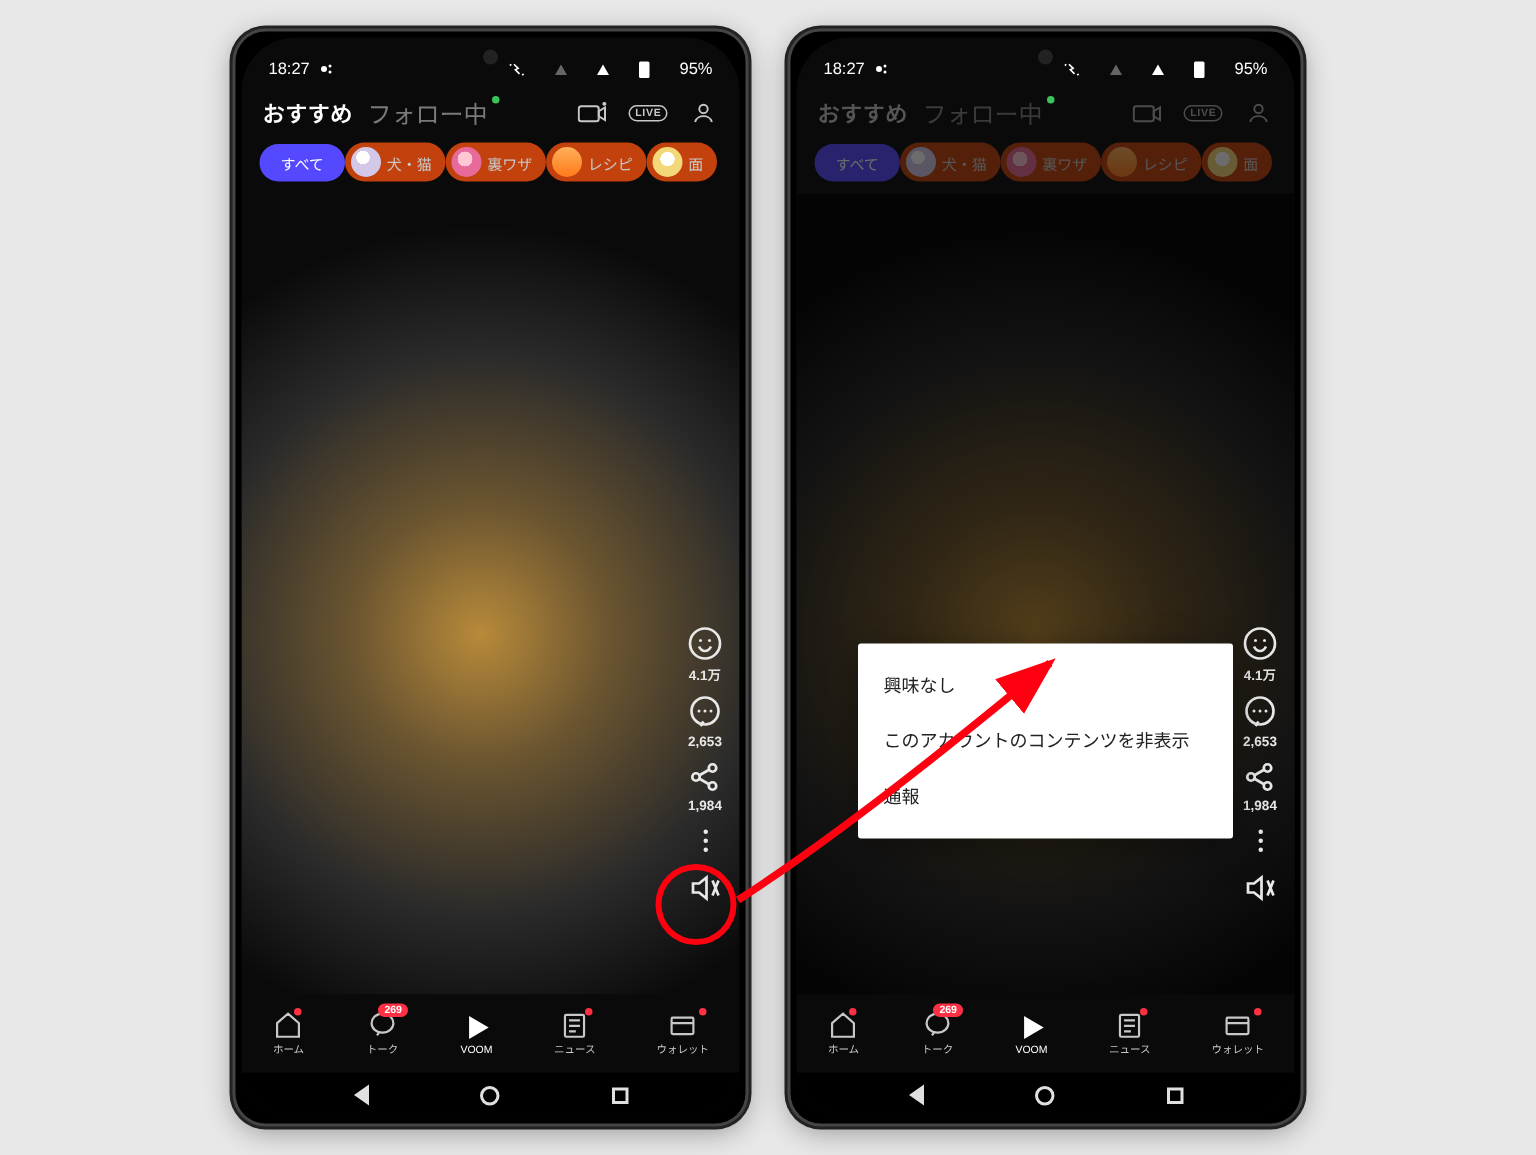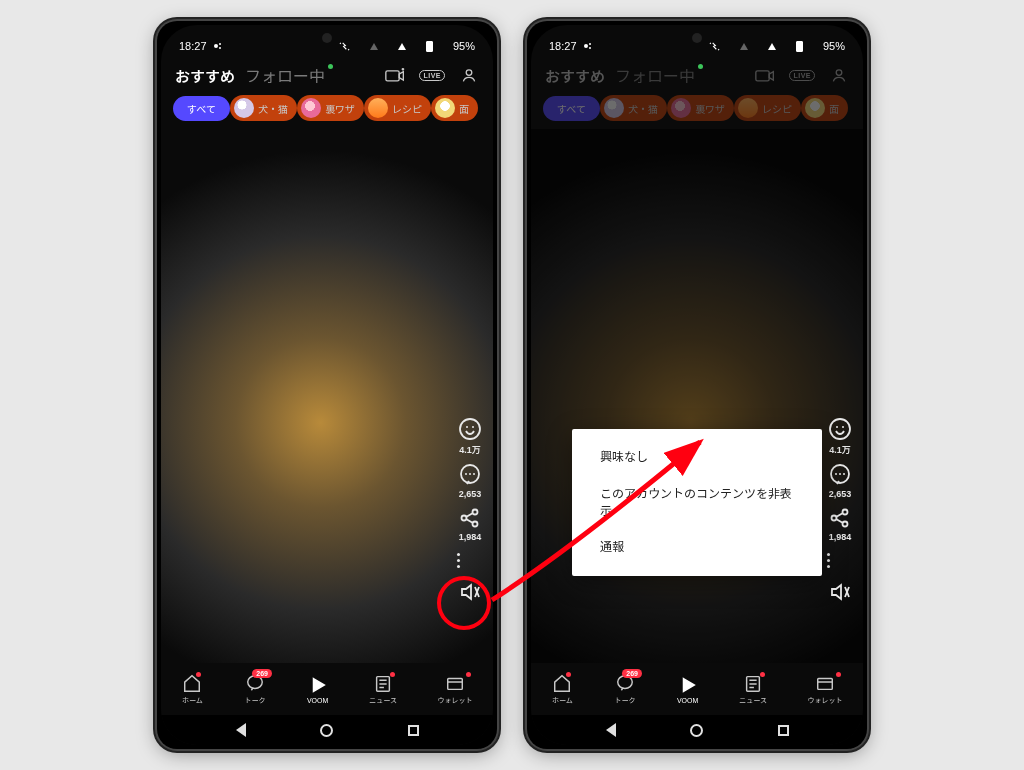--- a/index.html
+++ b/index.html
@@ -33,31 +33,31 @@
   .pill{display:flex;align-items:center;gap:4px;background:#c2410c;border-radius:16px;padding:3px 9px 3px 4px;color:#c8c8c8;font-size:10px;flex-shrink:0;white-space:nowrap;}
   .pill.active{background:#5549ff;color:#fff;padding:5px 14px;}
   .pill .av{width:20px;height:20px;border-radius:50%;}
   .av1{background:radial-gradient(circle at 40% 35%, #fff 25%, #d4c8e8 26%);}
   .av2{background:radial-gradient(circle at 45% 40%, #ffc8d4 30%, #e86a9a 31%);}
   .av3{background:linear-gradient(#ffb05a,#ff7a1a);}
   .av4{background:radial-gradient(circle at 50% 40%, #fff 30%, #f2d878 31%);}
   
   .feed{flex:1;position:relative;background:
     radial-gradient(circle at 48% 55%, #b88a3a 0%, #6b5530 25%, #2a2a2a 55%, #0a0a0a 80%);}
-  .actions{position:absolute;right:10px;bottom:58px;display:flex;flex-direction:column;gap:6px;color:#e8e8e8;}
+  .actions{position:absolute;right:10px;bottom:58px;display:flex;flex-direction:column;align-items:center;gap:6px;color:#e8e8e8;}
   .actions .grp{display:flex;flex-direction:column;align-items:center;gap:1px;}
   .actions .ic{width:26px;height:26px;display:flex;align-items:center;justify-content:center;}
   .actions .ic svg{width:24px;height:24px;fill:none;stroke:#e8e8e8;stroke-width:1.8;}
   .actions .cnt{font-size:9px;font-weight:600;}
   .dots{display:flex;flex-direction:column;gap:3px;padding:5px 0;}
   .dots span{width:3px;height:3px;border-radius:50%;background:#e8e8e8;}
   
   .dim-overlay{position:absolute;inset:0;background:rgba(0,0,0,.55);z-index:20;}
   
-  .popup{position:absolute;left:50%;top:300px;transform:translateX(-50%);width:250px;background:#fff;border-radius:2px;z-index:30;padding:10px 12px;box-shadow:0 6px 24px rgba(0,0,0,.4);}
+  .popup{position:absolute;left:50%;top:300px;transform:translateX(-50%);width:250px;background:#fff;border-radius:2px;z-index:30;padding:10px 1px;box-shadow:0 6px 24px rgba(0,0,0,.4);}
   .popup .item{padding:10px 16px;font-size:12px;color:#222;line-height:1.4;}
   
   .nav{height:52px;background:#0a0a0a;display:flex;align-items:center;justify-content:space-around;position:relative;z-index:30;}
   .nav .ni{display:flex;flex-direction:column;align-items:center;gap:2px;color:#c8c8c8;font-size:7px;position:relative;}
   .nav .ni.active{color:#fff;}
   .nav .ni .nic{width:22px;height:20px;display:flex;align-items:center;justify-content:center;}
   .nav .ni .nic svg{width:20px;height:20px;fill:none;stroke:#c8c8c8;stroke-width:1.6;}
   .nav .ni.active .nic svg{fill:#fff;stroke:#fff;}
   .reddot{position:absolute;top:-1px;right:2px;width:5px;height:5px;border-radius:50%;background:#ff3044;}
   .badge{position:absolute;top:-4px;right:-6px;background:#ff3044;color:#fff;font-size:7px;font-weight:700;padding:1px 4px;border-radius:8px;}

